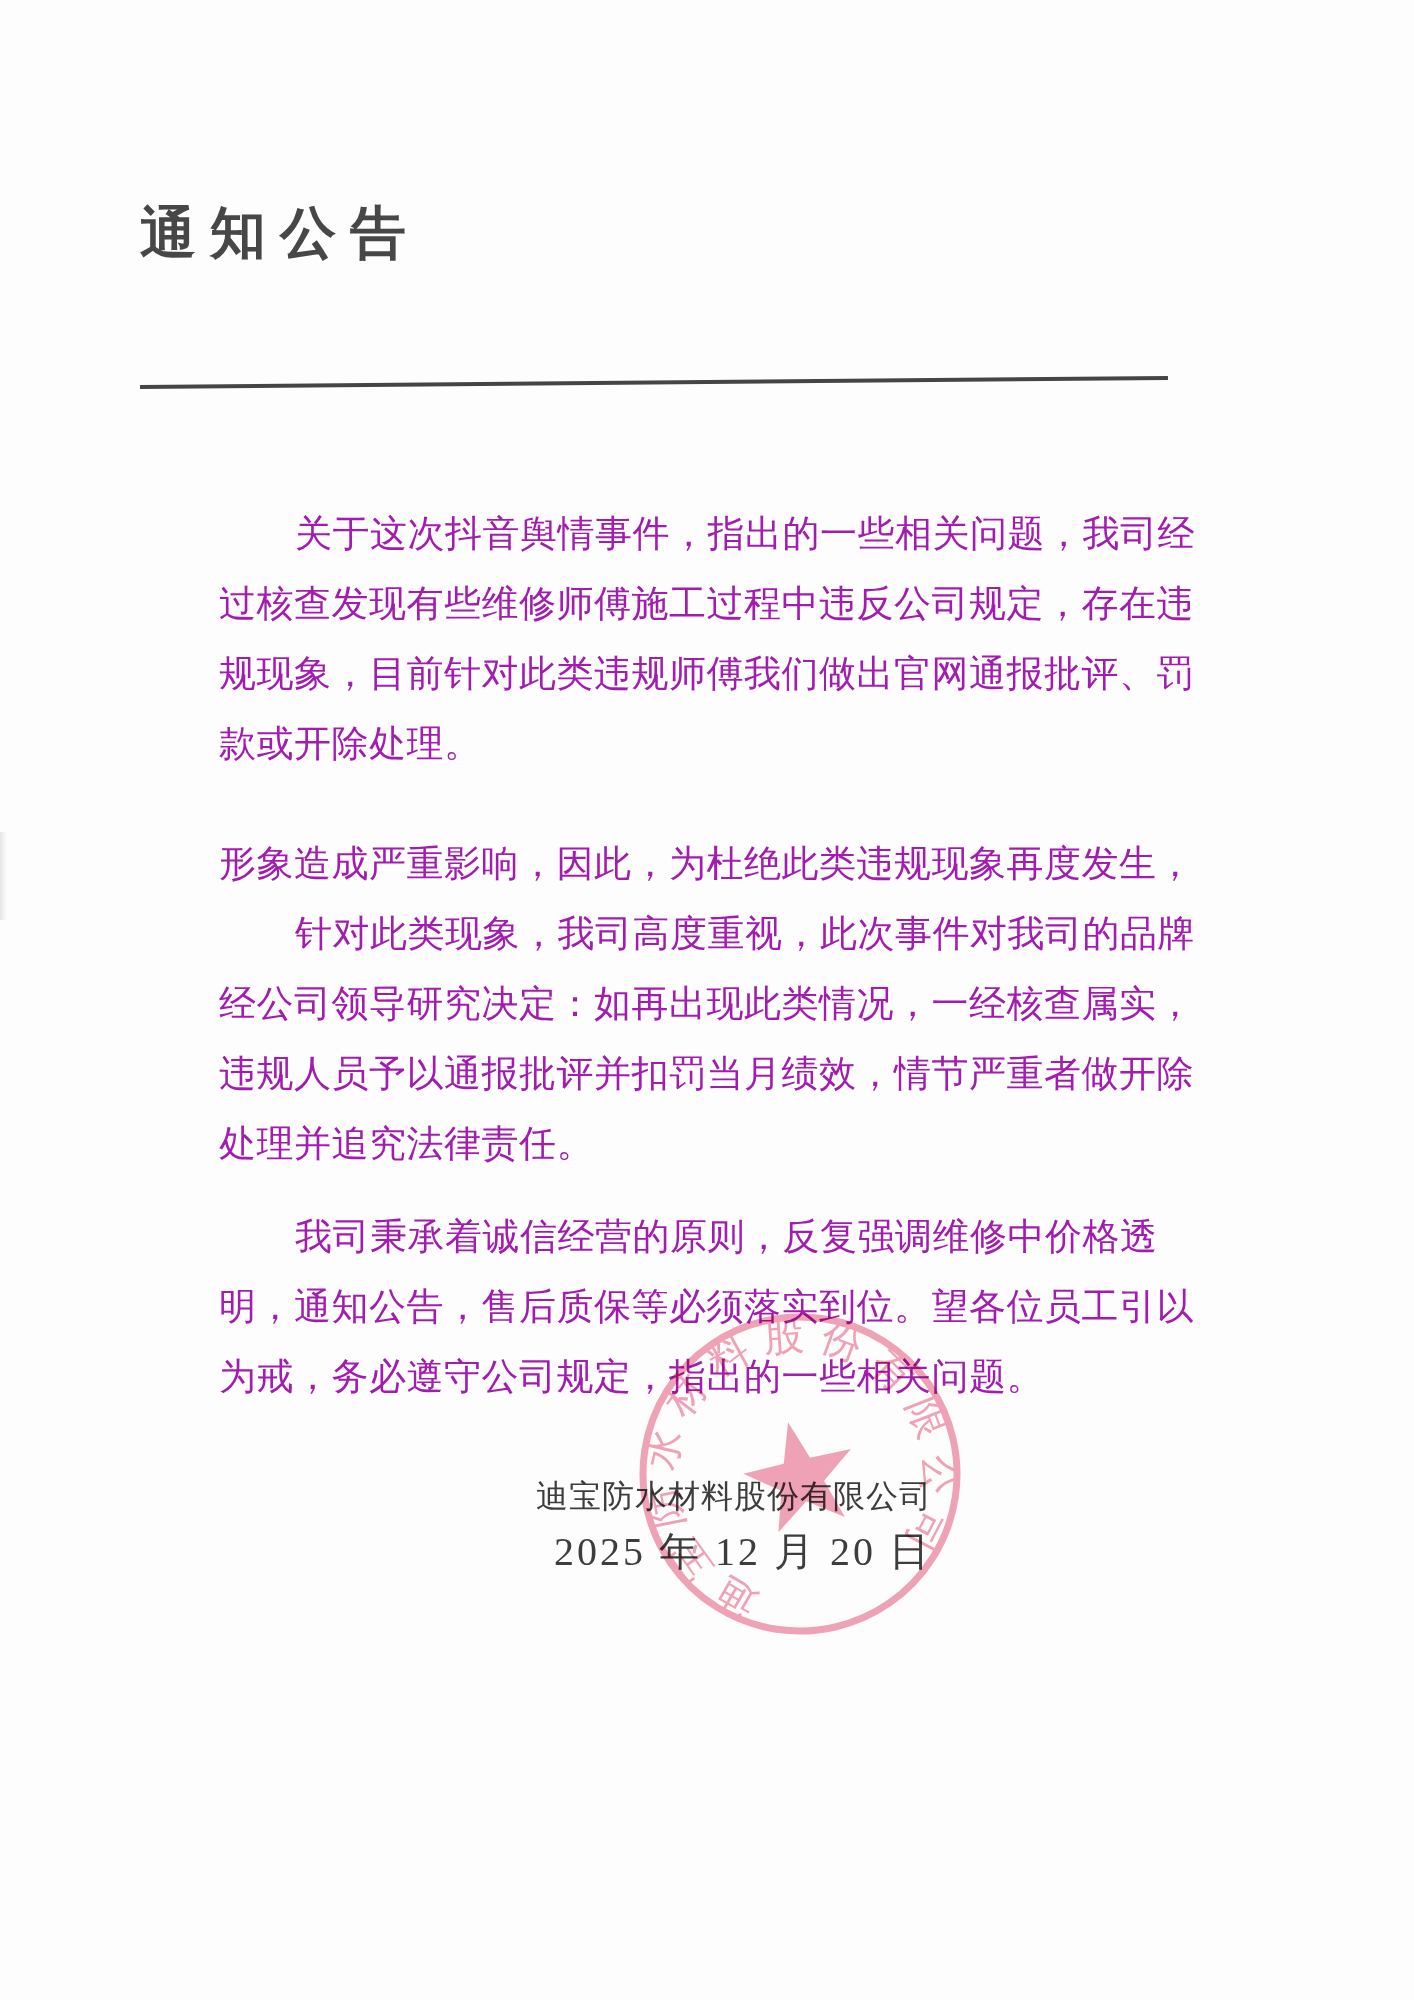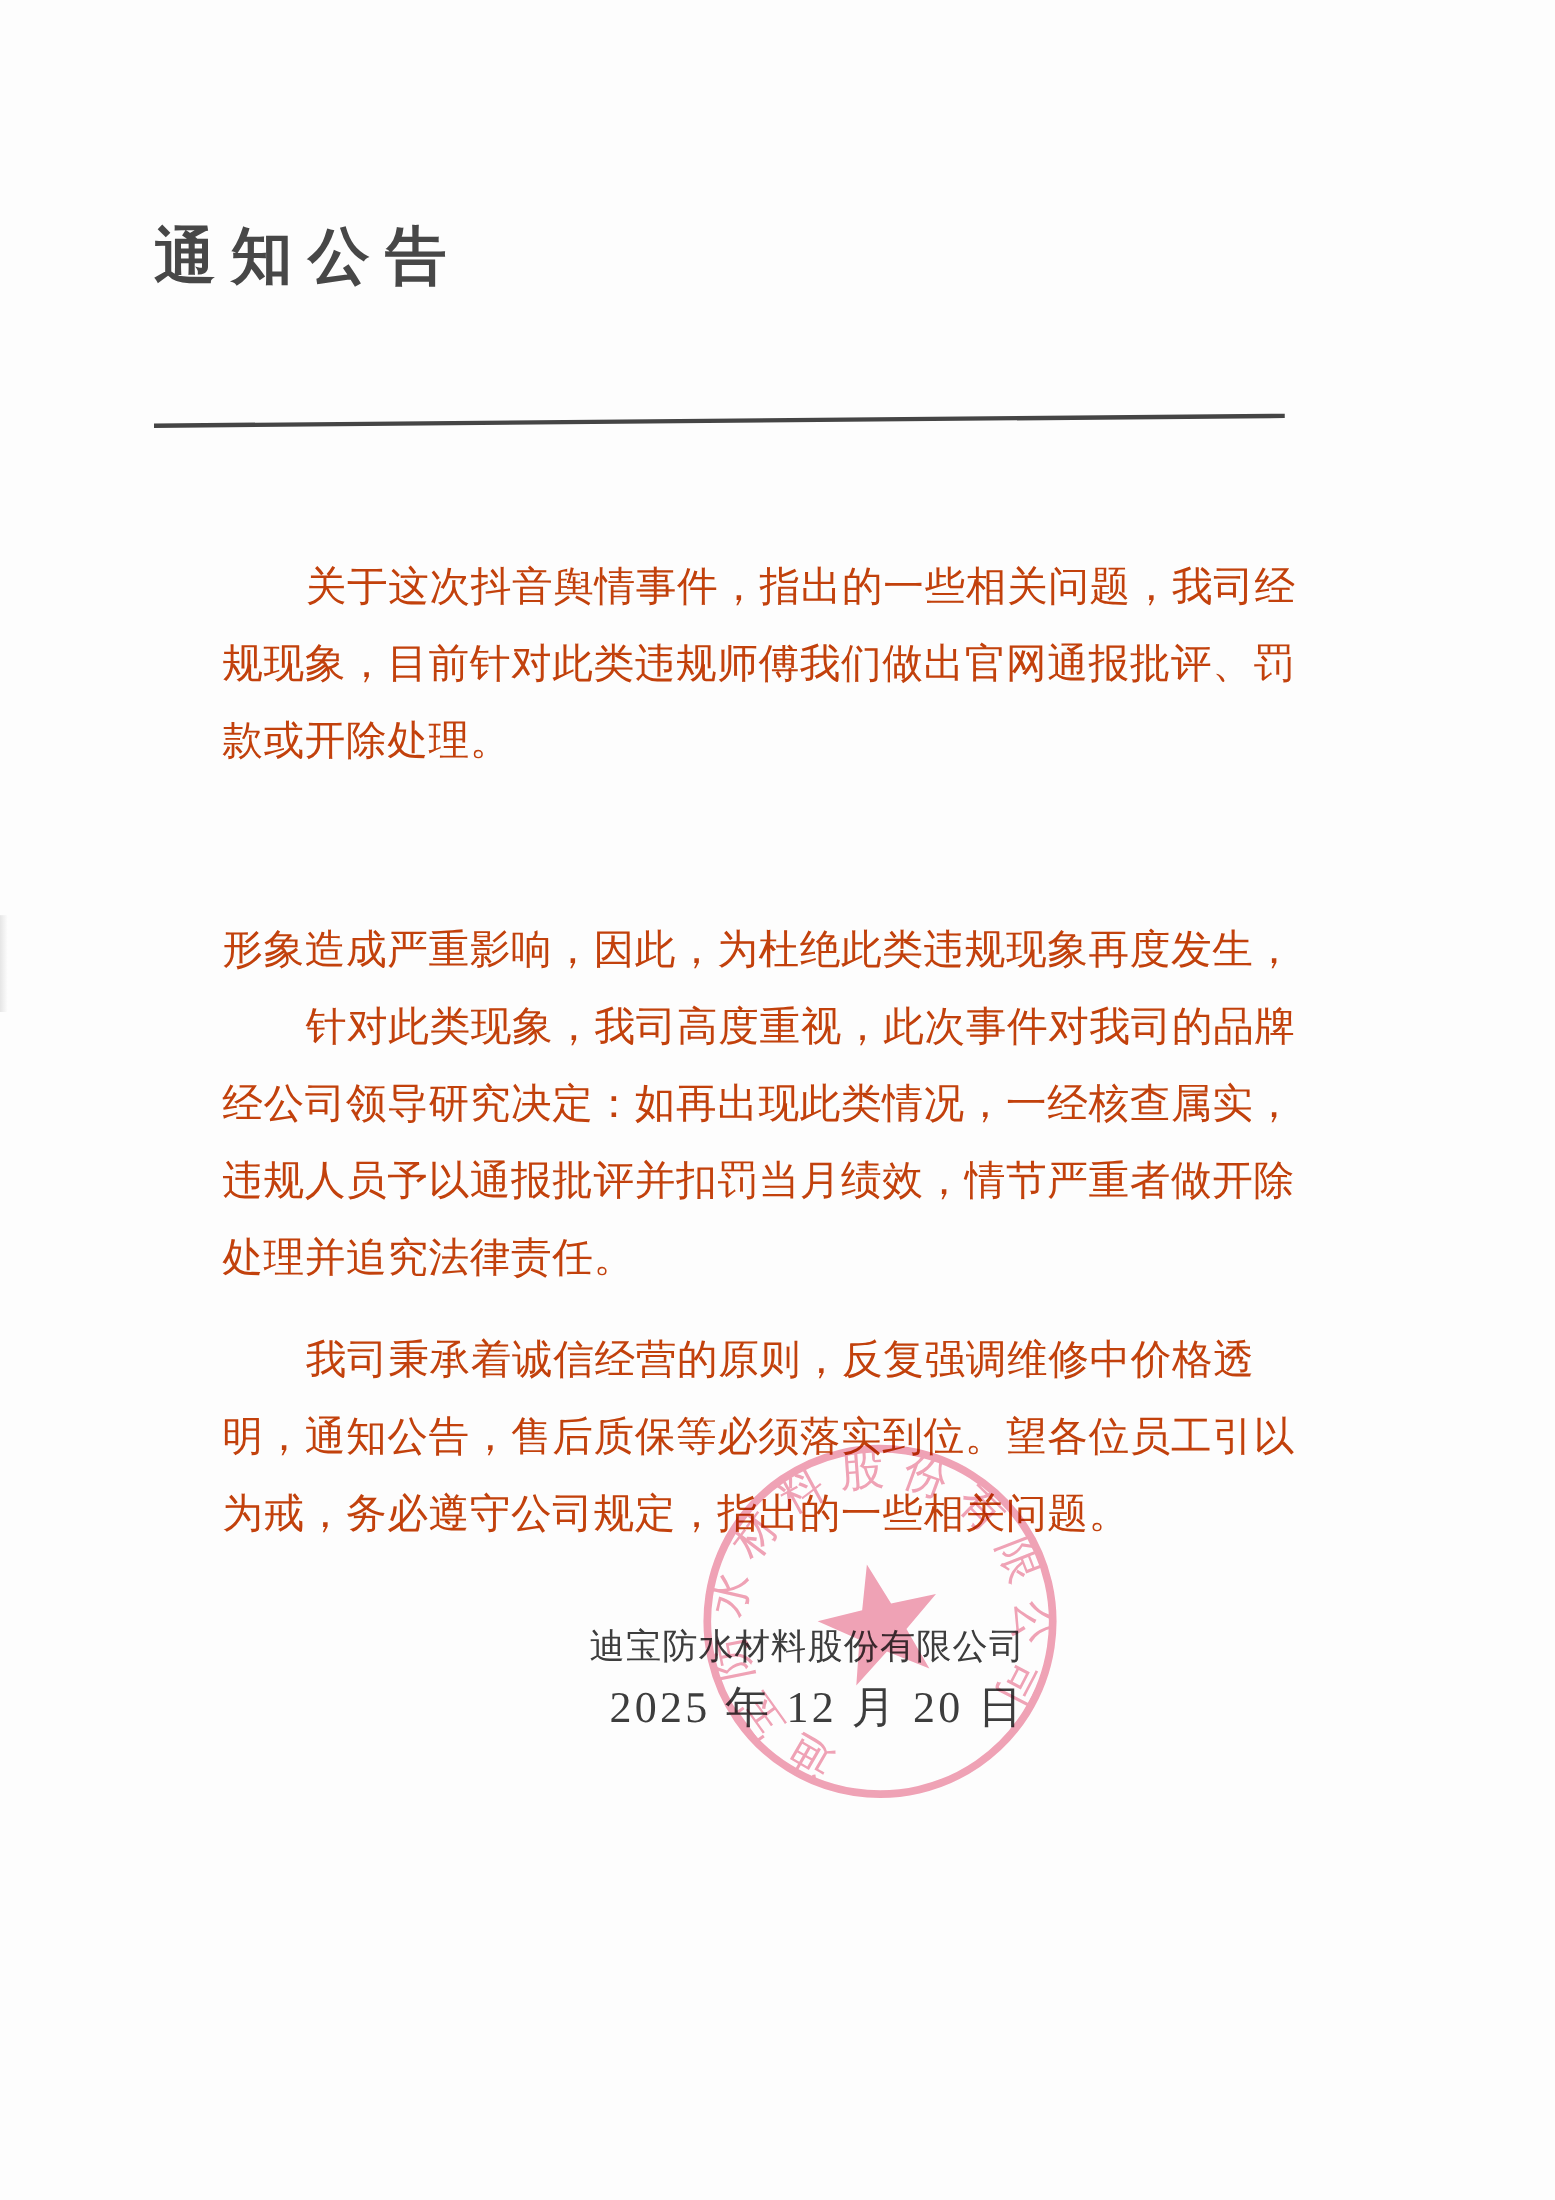--- a/index.html
+++ b/index.html
@@ -31,25 +31,25 @@
     left: 140px;
     top: 385px;
     width: 1028px;
     height: 4px;
     background: #454545;
     transform: rotate(-0.5deg);
     transform-origin: left center;
   }
   .body-text {
     position: absolute;
-    left: 202px;
+    left: 219px;
     width: 975px;
     font-size: 37px;
     letter-spacing: 0.5px;
-    color: #c2410c;
+    color: #a21caf;
   }
   .para-1 { top: 505px; }
   .para-2 { top: 835px; }
   .para-3 { top: 1208px; }
   .line {
     height: 70px;
     line-height: 58px;
     white-space: nowrap;
   }
   .line.indent { padding-left: 76px; }
@@ -93,20 +93,21 @@
 </style>
 </head>
 <body>
 
 <div class="doc-title">通知公告</div>
 
 <div class="rule"></div>
 
 <div class="body-text para-1">
   <div class="line indent">关于这次抖音舆情事件，指出的一些相关问题，我司经</div>
+  <div class="line">过核查发现有些维修师傅施工过程中违反公司规定，存在违</div>
   <div class="line">规现象，目前针对此类违规师傅我们做出官网通报批评、罚</div>
   <div class="line">款或开除处理。</div>
 </div>
 
 <div class="body-text para-2">
   <div class="line">形象造成严重影响，因此，为杜绝此类违规现象再度发生，</div>
   <div class="line indent">针对此类现象，我司高度重视，此次事件对我司的品牌</div>
   <div class="line">经公司领导研究决定：如再出现此类情况，一经核查属实，</div>
   <div class="line">违规人员予以通报批评并扣罚当月绩效，情节严重者做开除</div>
   <div class="line">处理并追究法律责任。</div>

